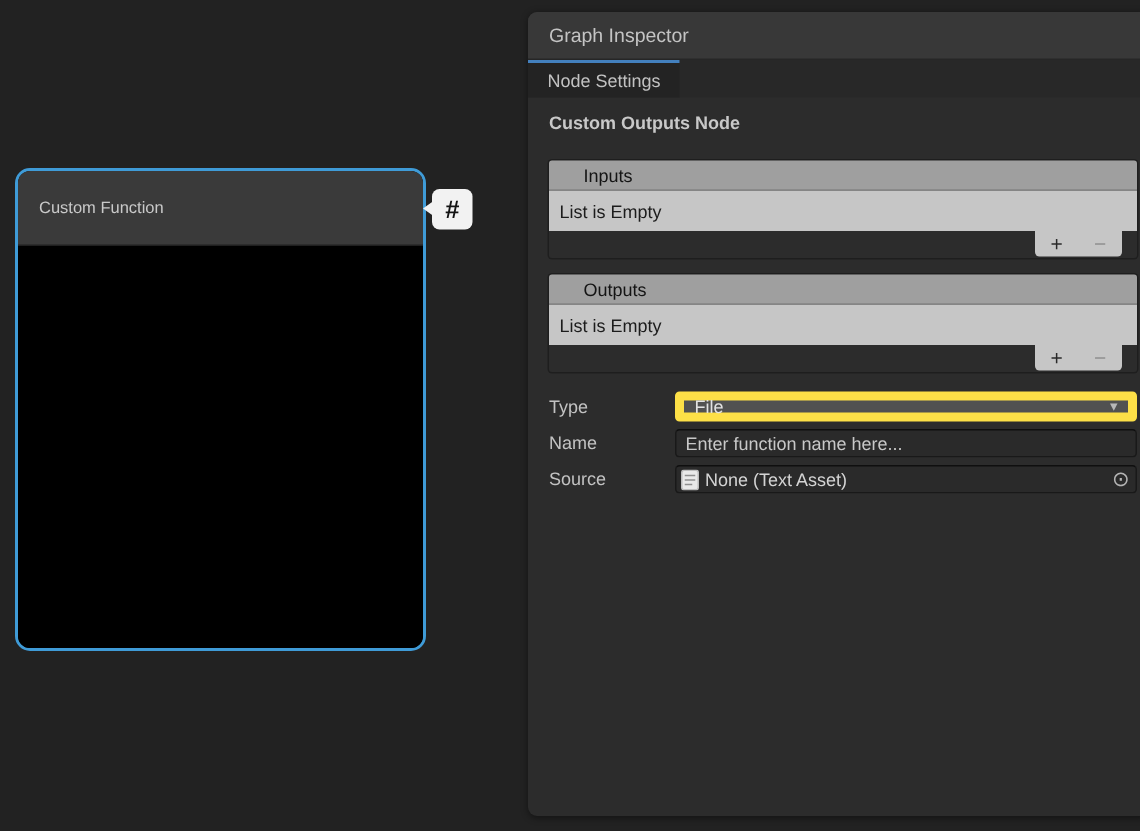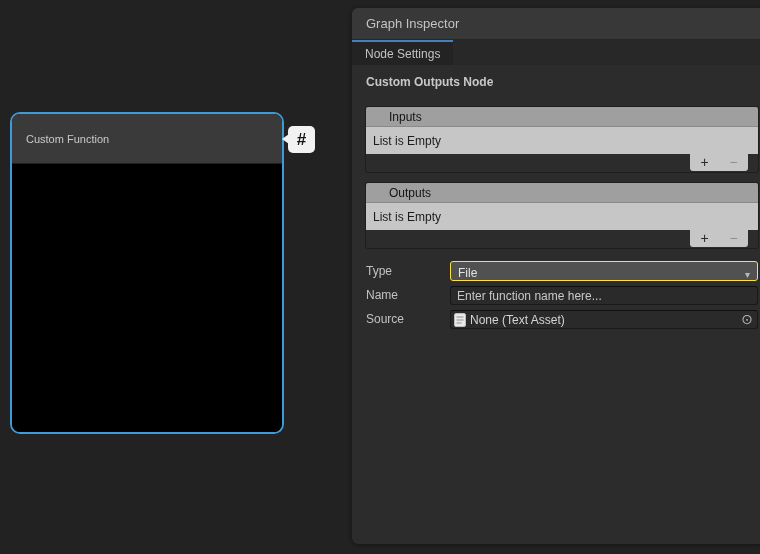--- a/index.html
+++ b/index.html
@@ -104,22 +104,22 @@
   .list-btn.disabled { color: #909090; }
 
   
   .rows { margin-top: 13px; }
   .row { display: flex; align-items: center; height: 20px; margin-bottom: 4px; }
   .row-label { width: 84px; font-size: 12px; color: #c2c2c2; flex: 0 0 84px; }
   .row-control { flex: 1; height: 20px; position: relative; }
 
   .dropdown {
     height: 20px; background: #515151;
-    border: 1px solid #fde047; border-radius: 3px;
-    display: flex; align-items: flex-end;
+    border: 6px solid #fde047; border-radius: 3px;
+    display: flex; align-items: center;
     padding: 0 7px; font-size: 12px; color: #e2e2e2;
   }
   .dropdown-arrow { margin-left: auto; font-size: 10px; color: #b8b8b8; }
 
   .text-field {
     width: 100%; height: 19px; margin-top: 1px;
     background: #2a2a2a;
     border: 1px solid #191919; border-top-color: #0f0f0f;
     border-radius: 3px;
     padding: 0 6px; font-size: 12px; color: #cfcfcf;

